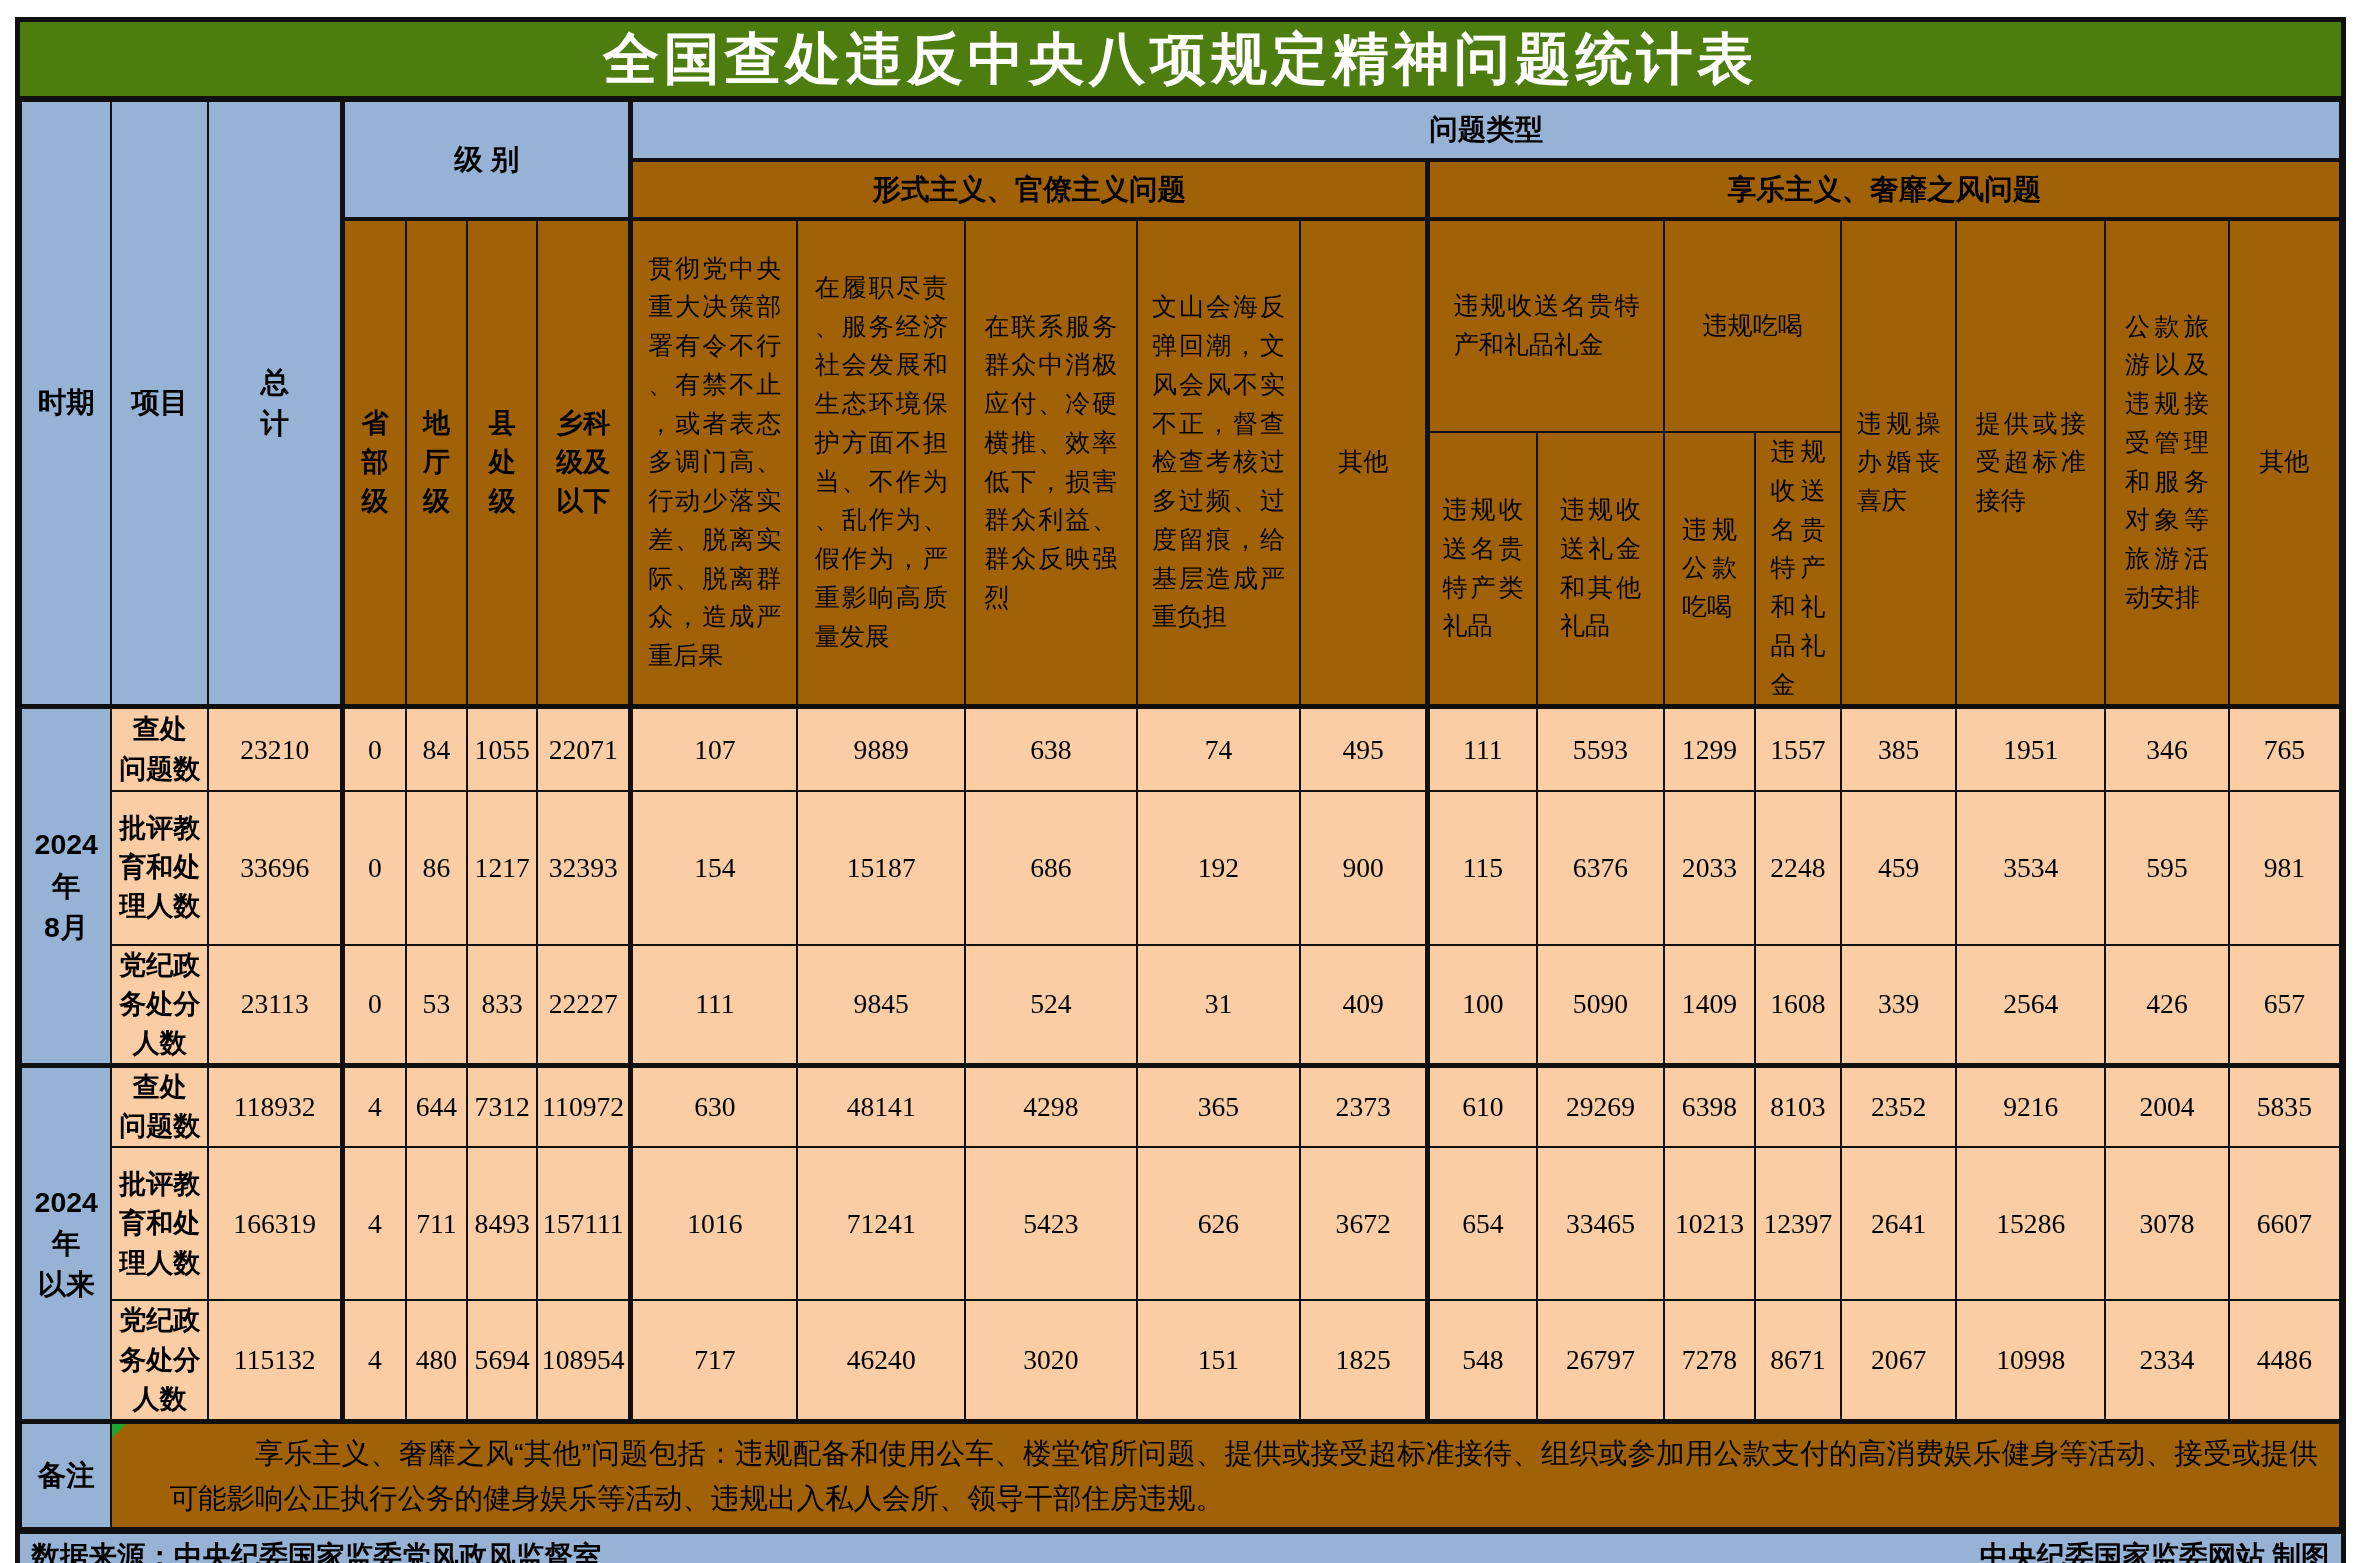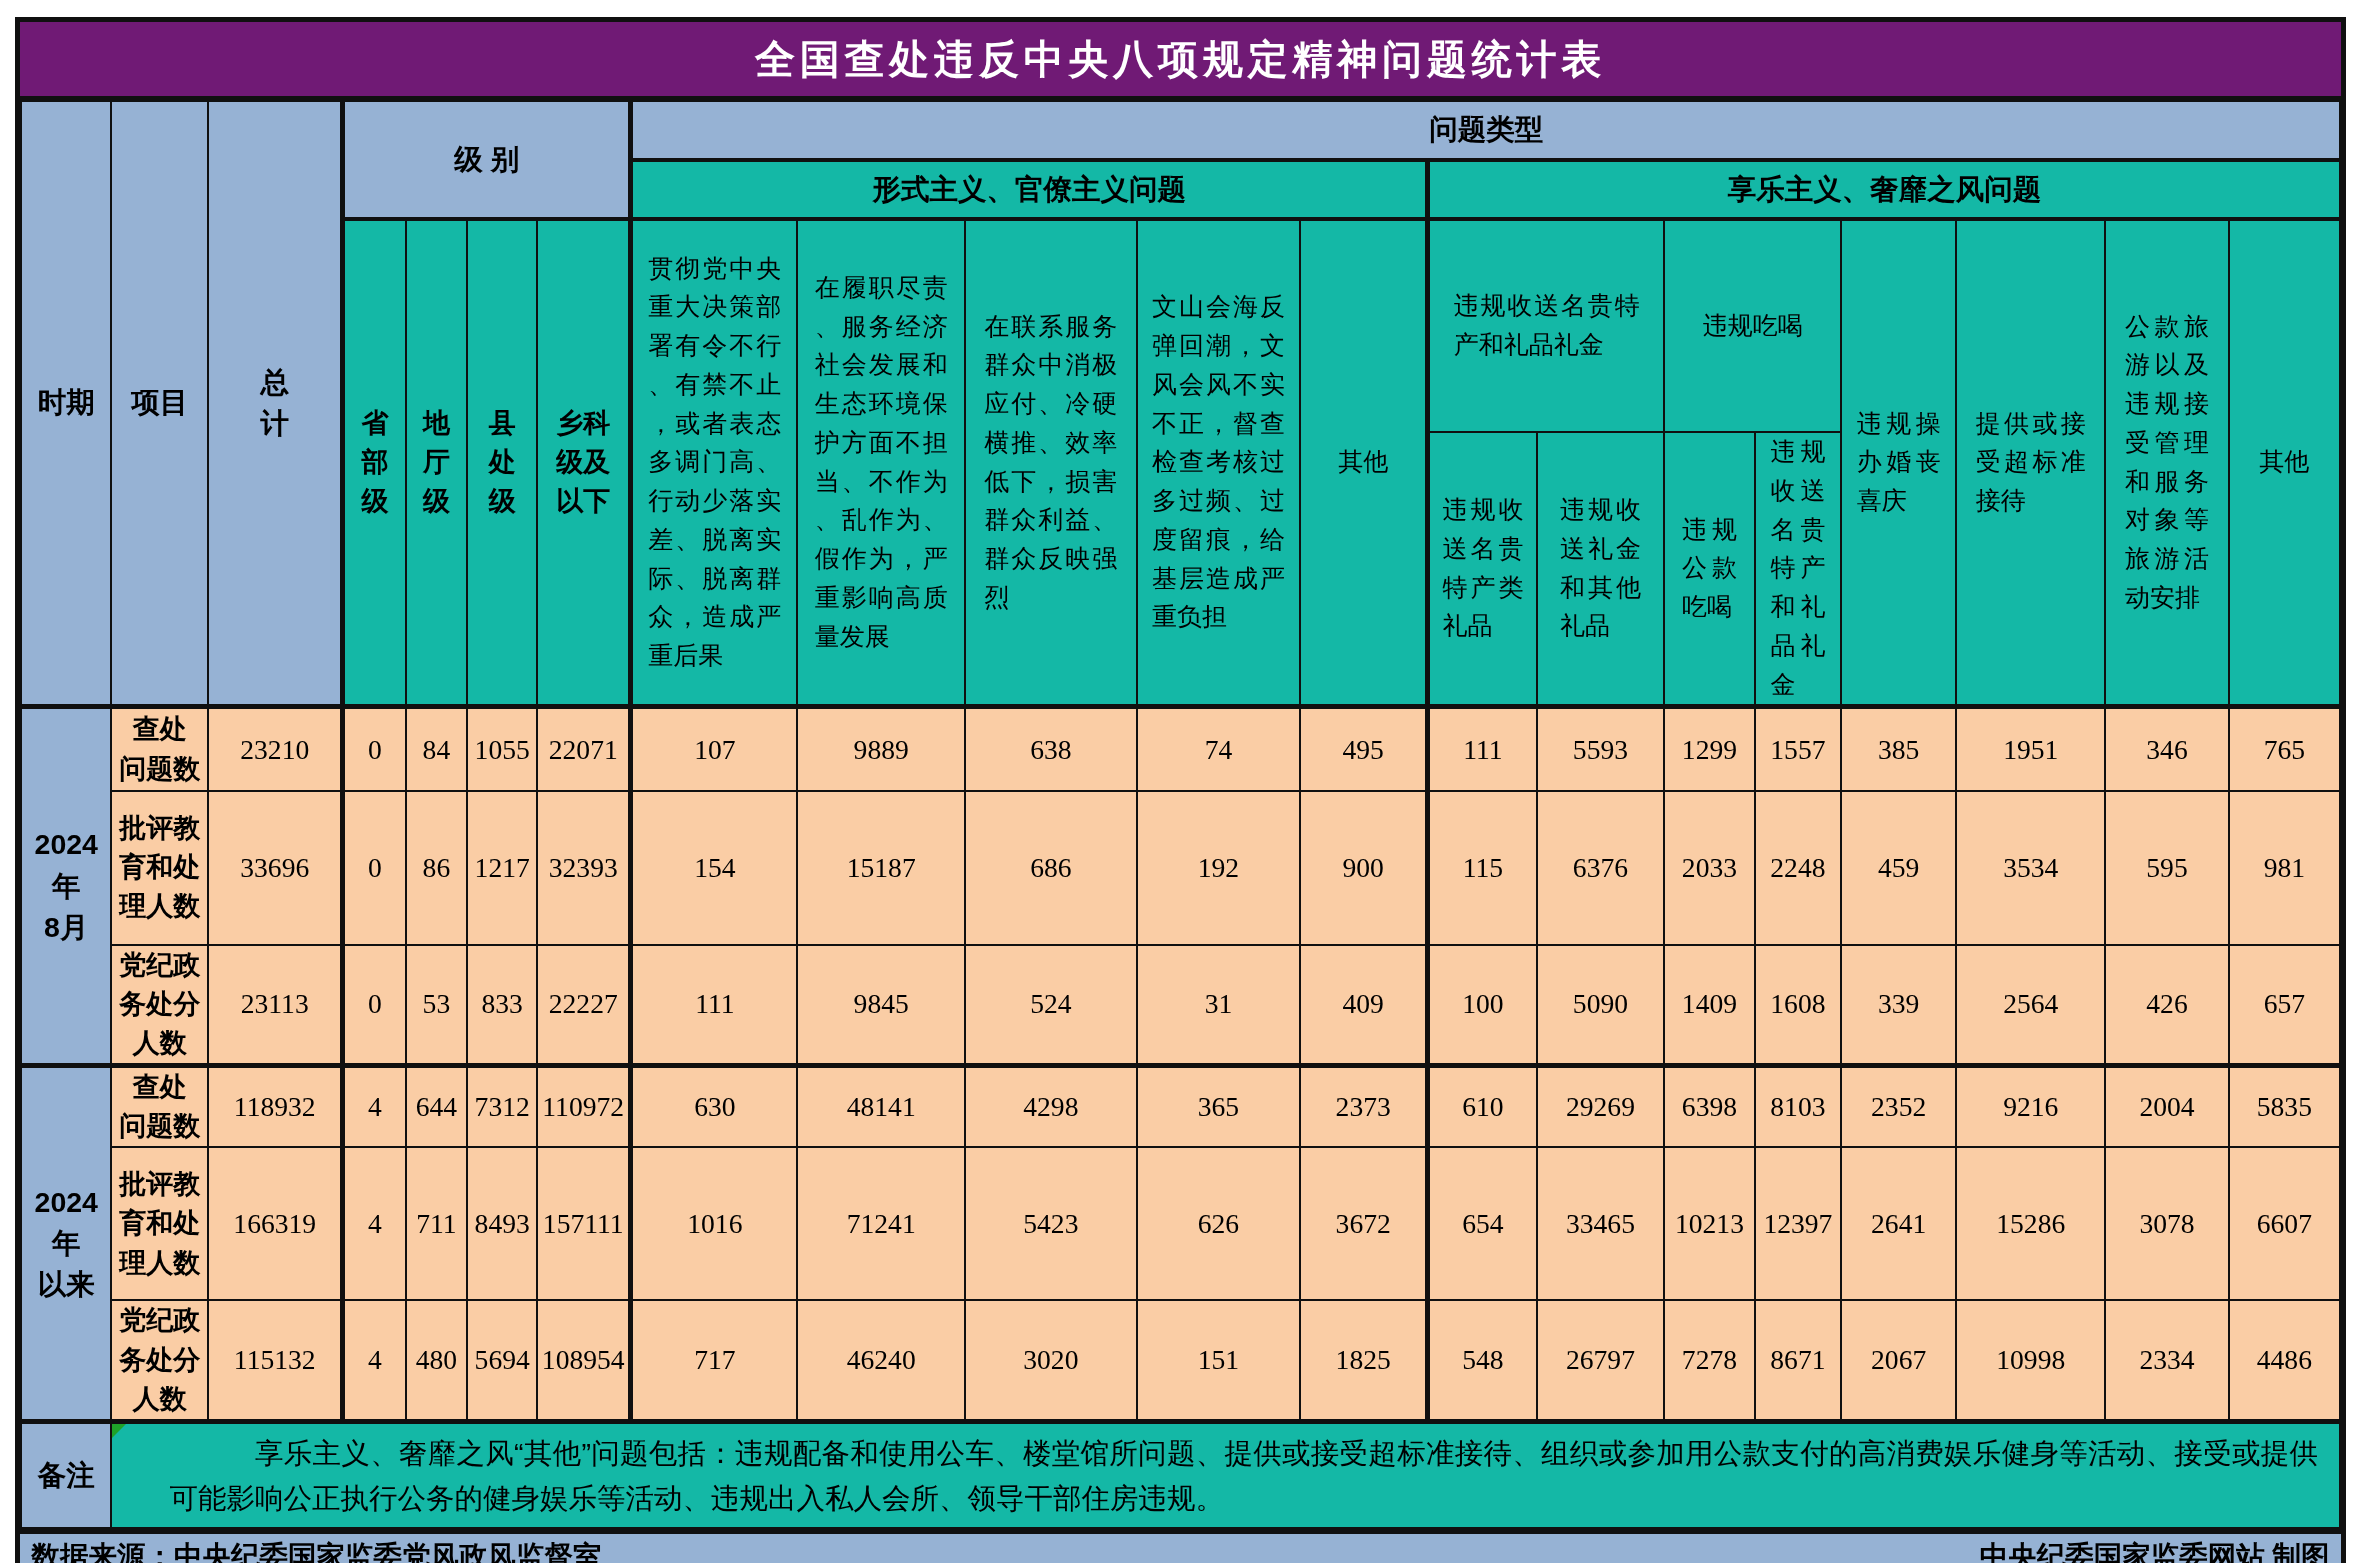--- a/index.html
+++ b/index.html
@@ -1,24 +1,24 @@
 <!DOCTYPE html>
 <html style="font-size:15px"><head>
 <meta charset="utf-8">
 <style>
   html,body{margin:0;padding:0;background:#fff;}
   body{width:2361px;height:1564px;overflow:hidden;font-family:"Liberation Sans",sans-serif;}
   .sheet{margin:17px 15px 0 15px;border:5.7px solid #101010;}
-  .title-bar{background:#701a75;color:#fff;height:74px;line-height:74px;text-align:center;
-    font-size:40px;font-weight:bold;letter-spacing:4.8px;border-bottom:4.8px solid #101010;
+  .title-bar{background:#4d7c0f;color:#fff;height:74px;line-height:74px;text-align:center;
+    font-size:56px;font-weight:bold;letter-spacing:4.8px;border-bottom:4.8px solid #101010;
     font-family:"Liberation Sans",sans-serif;}
   table{border-collapse:collapse;table-layout:fixed;width:100%;}
   td{border:2.9px solid #101010;text-align:center;vertical-align:middle;padding:0;color:#000;}
   .med{background:#96B2D4;}
-  .light{background:#14b8a6;}
+  .light{background:#a16207;}
   .orange{background:#FACDA5;}
   .hd{font-family:"Liberation Sans",sans-serif;font-weight:bold;font-size:28.5px;line-height:1.45;}
   .hd-s{font-size:27px;}
   .kt{font-family:"Liberation Serif","DejaVu Serif",serif;font-size:25px;line-height:1.55;font-weight:normal;}
   .num{font-family:"Liberation Serif","DejaVu Serif",serif;font-size:27.6px;}
   .pre{white-space:pre-line;}
   .jbox{display:block;margin:0 auto;text-align:justify;text-justify:inter-character;
     word-break:break-all;line-break:anywhere;}
   .bR{border-right-width:5.7px;}
   .bB{border-bottom-width:4.8px;}

